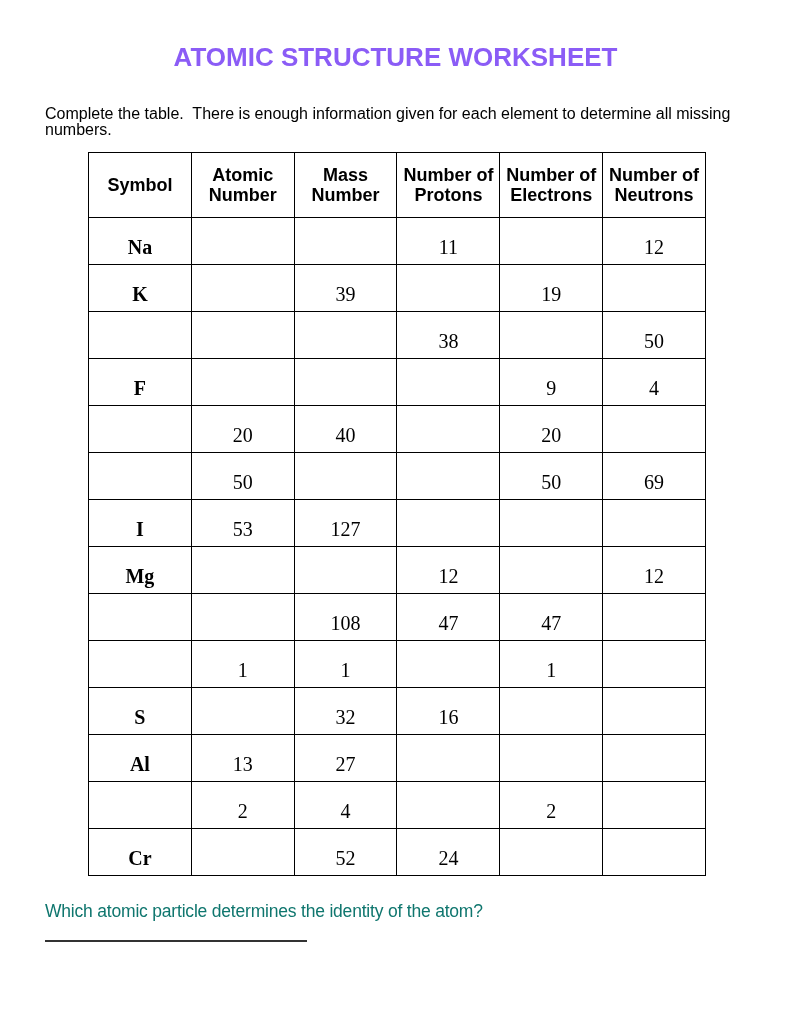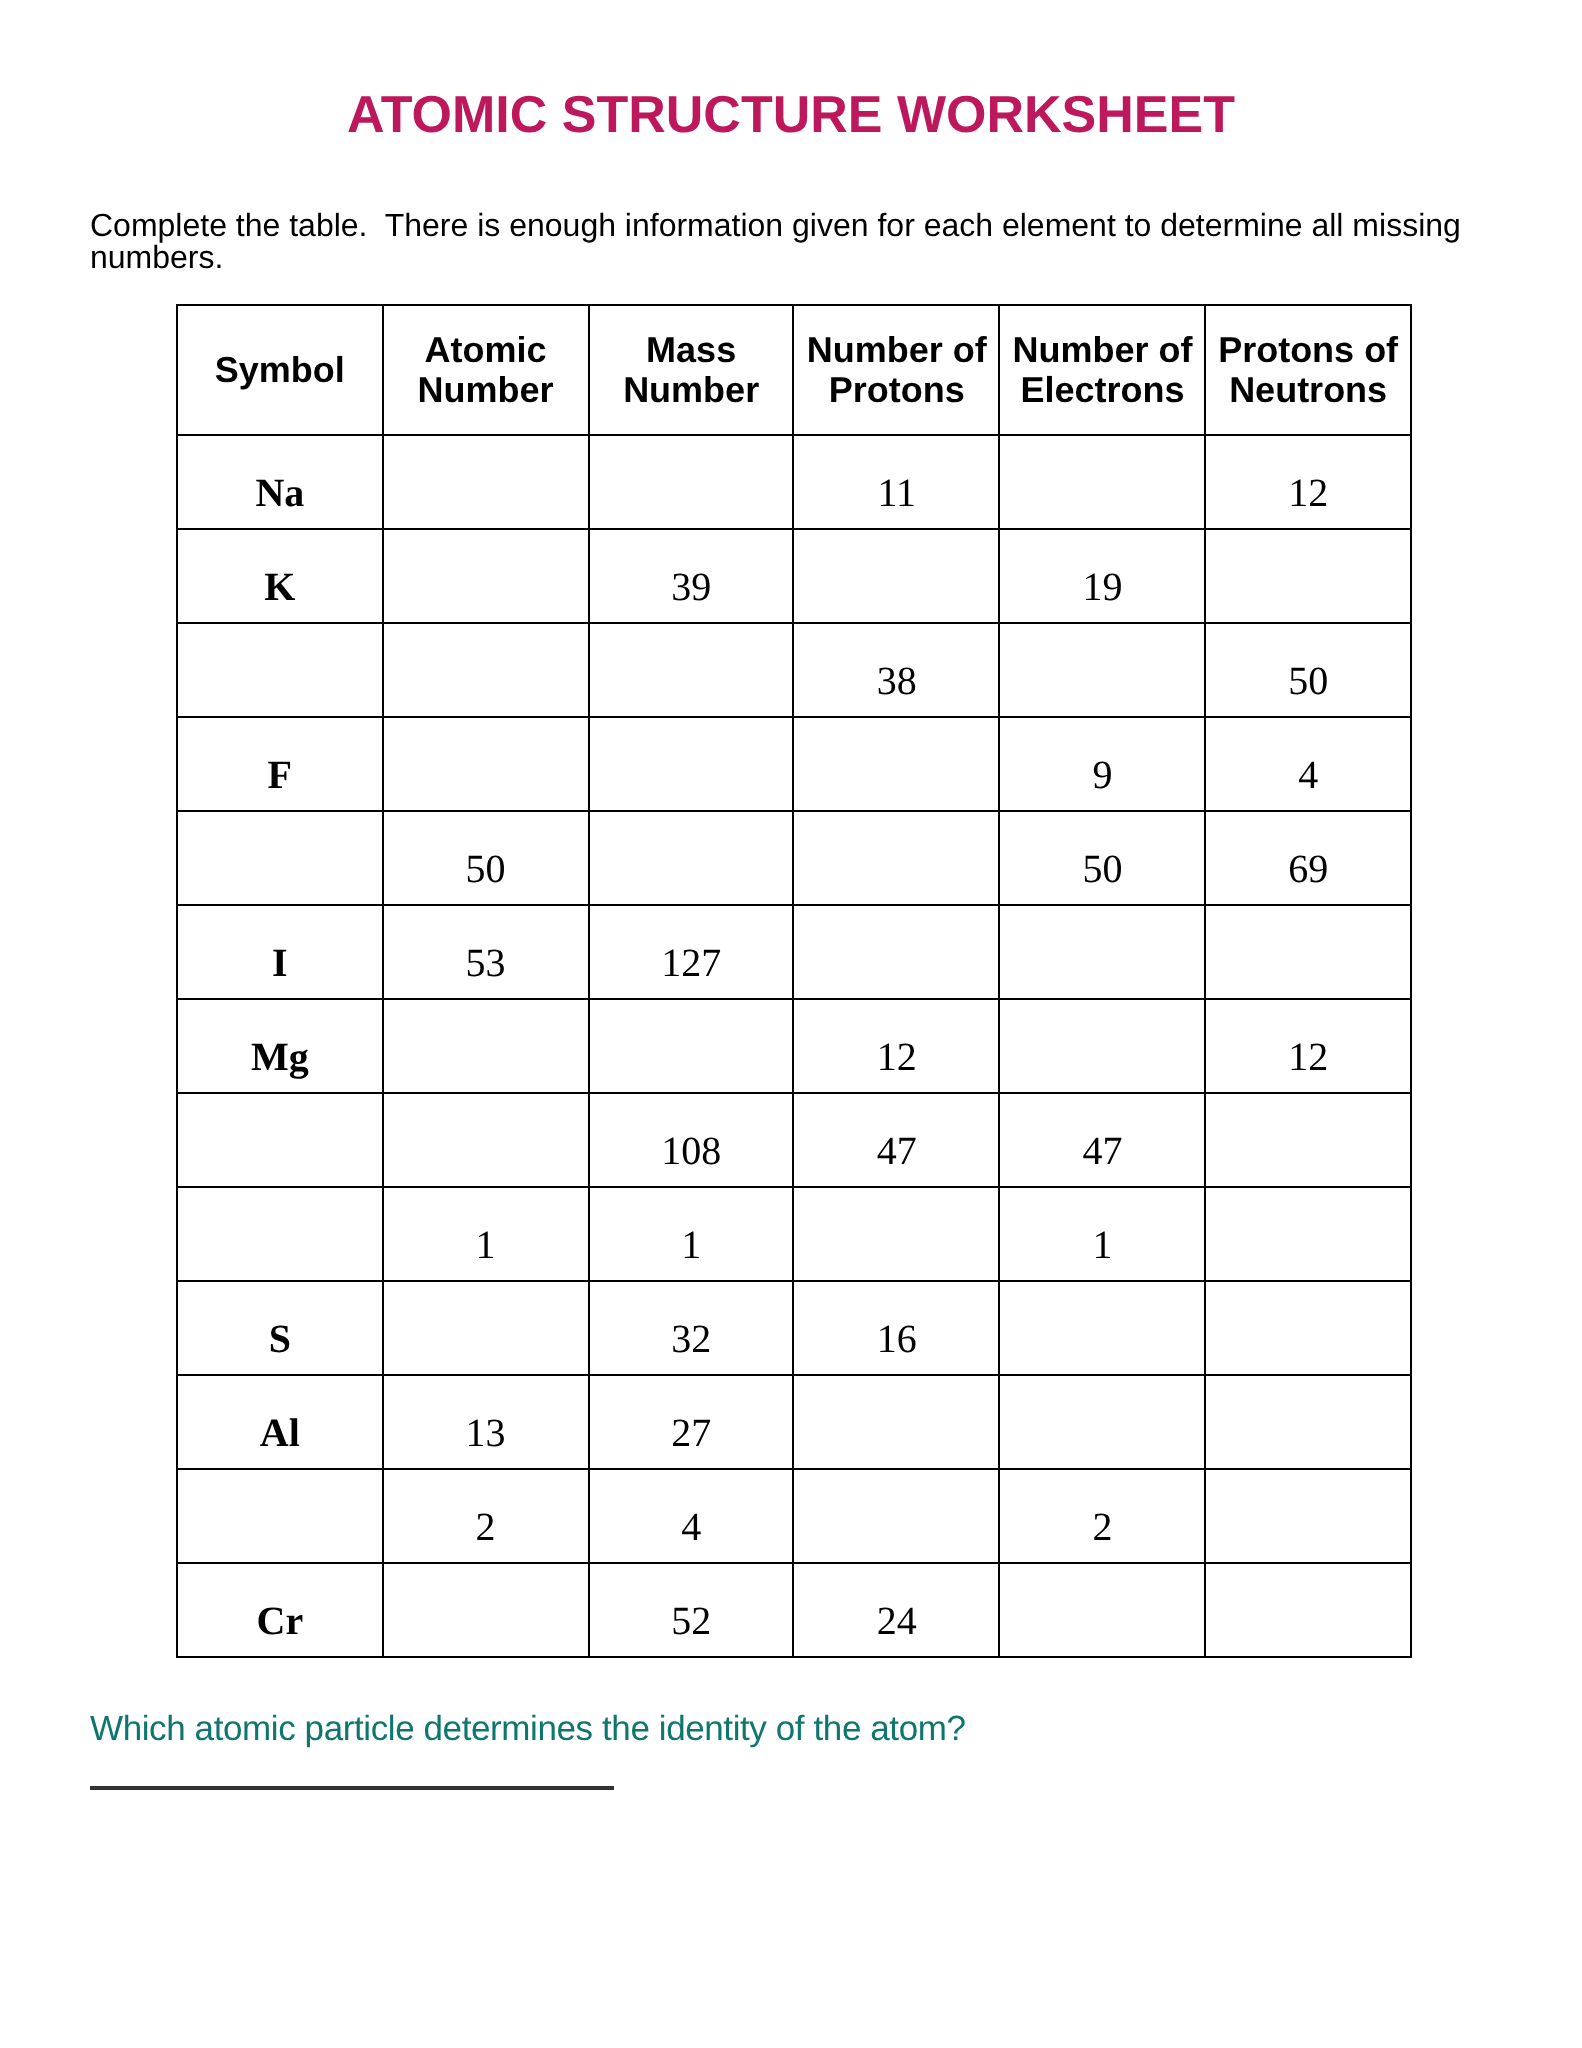--- a/index.html
+++ b/index.html
@@ -16,21 +16,21 @@
     font-family: "Liberation Sans", sans-serif;
     overflow: hidden;
   }
   .title {
     margin: 42px 0 12px 0;
     text-align: center;
     font-family: "Liberation Sans", sans-serif;
     font-size: 26px;
     font-weight: bold;
     letter-spacing: 0px;
-    color: #be185d;
+    color: #8b5cf6;
   }
   .instruction {
     margin: 33px 0 0 45px;
     font-size: 16px;
     line-height: 16px;
     color: #000000;
     white-space: pre-wrap;
   }
   table.worksheet-table {
     margin: 14px 0 12px 88px;
@@ -86,21 +86,21 @@
   <p class="instruction">Complete the table.  There is enough information given for each element to determine all missing numbers.</p>
 
   <table class="worksheet-table">
     <thead>
         <tr>
           <th>Symbol</th>
           <th>Atomic Number</th>
           <th>Mass Number</th>
           <th>Number of Protons</th>
           <th>Number of Electrons</th>
-          <th>Protons of Neutrons</th>
+          <th>Number of Neutrons</th>
         </tr>
       </thead>
     <tbody>
         <tr>
           <td class="symbol-cell">Na</td>
           <td></td>
           <td></td>
           <td>11</td>
           <td></td>
           <td>12</td>
@@ -121,20 +121,28 @@
           <td></td>
           <td>50</td>
         </tr>
         <tr>
           <td class="symbol-cell">F</td>
           <td></td>
           <td></td>
           <td></td>
           <td>9</td>
           <td>4</td>
+        </tr>
+        <tr>
+          <td class="symbol-cell"></td>
+          <td>20</td>
+          <td>40</td>
+          <td></td>
+          <td>20</td>
+          <td></td>
         </tr>
         <tr>
           <td class="symbol-cell"></td>
           <td>50</td>
           <td></td>
           <td></td>
           <td>50</td>
           <td>69</td>
         </tr>
         <tr>

